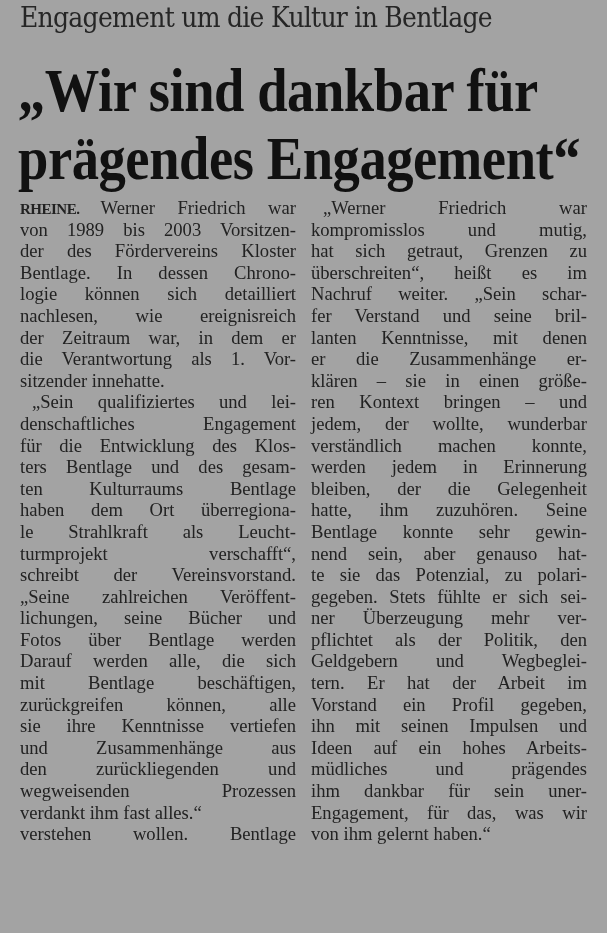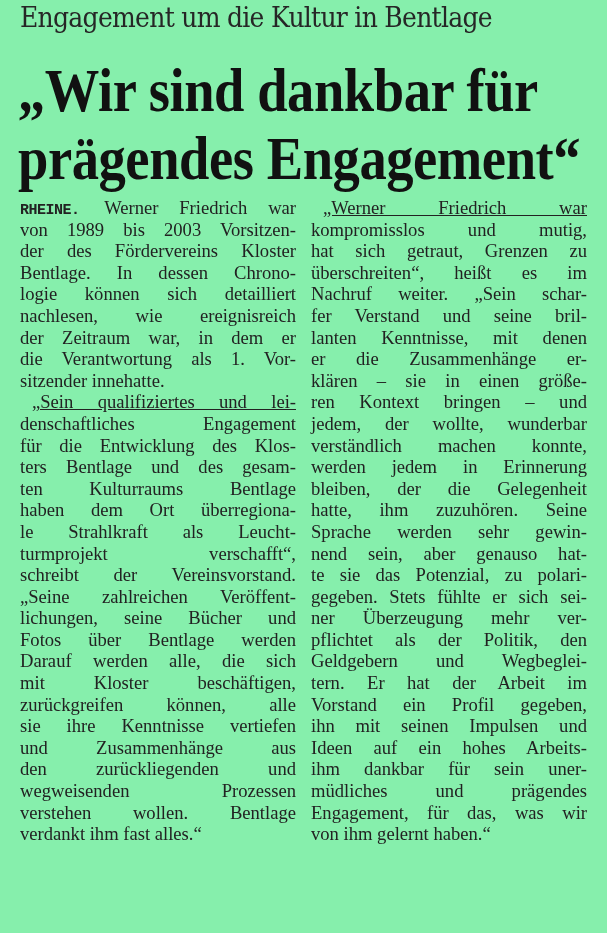--- a/index.html
+++ b/index.html
@@ -1,27 +1,27 @@
 <!DOCTYPE html>
 <html><head>
 <meta charset="utf-8">
 <style>
   html, body { margin:0; padding:0; background:#fff; }
   body { width:607px; height:933px; overflow:hidden; position:relative; color:#1c1c1c; }
-  .page { position:absolute; left:0; top:0; width:607px; height:933px; background:#86efac; }
+  .page { position:absolute; left:0; top:0; width:607px; height:933px; background:#a3a3a3; }
   .kicker { position:absolute; left:20px; top:2px; font-family:"DejaVu Serif", serif; font-size:27px; letter-spacing:-0.8px; color:#262626; white-space:nowrap; transform:scaleX(0.93); transform-origin:left top; }
   .headline { position:absolute; left:18px; top:56px; font-family:"Liberation Serif", serif; font-weight:bold; font-size:62px; line-height:68px; letter-spacing:-0.5px; color:#111; white-space:nowrap; transform:scaleX(0.88); transform-origin:left top; }
   .headline div { display:block; }
   .col { position:absolute; top:197px; width:276px; font-family:"Liberation Serif", serif; font-size:18.6px; line-height:21.6px; color:#222; }
   .col.left { left:20px; }
   .col.right { left:311px; }
   .line { display:block; text-align:justify; text-align-last:justify; white-space:nowrap; height:21.6px; overflow:visible; }
   .line.last { text-align-last:left; }
-  .line.indent { padding-left:12px;text-decoration:underline; }
-  .dateline { font-family:Liberation Mono, monospace; font-weight:bold; font-size:15px; letter-spacing:-0.5px; }
+  .line.indent { padding-left:12px; }
+  .dateline { font-family:Liberation Serif, serif; font-weight:bold; font-size:15px; letter-spacing:-0.5px; }
 </style>
 </head>
 <body>
 
 <div class="page">
   <div class="kicker">Engagement um die Kultur in Bentlage</div>
   <div class="headline">
     <div>„Wir sind dankbar für</div>
     <div>prägendes Engagement“</div>
   </div>
@@ -41,54 +41,54 @@
       <span class="line">ters Bentlage und des gesam-</span>
       <span class="line">ten Kulturraums Bentlage</span>
       <span class="line">haben dem Ort überregiona-</span>
       <span class="line">le Strahlkraft als Leucht-</span>
       <span class="line">turmprojekt verschafft“,</span>
       <span class="line">schreibt der Vereinsvorstand.</span>
       <span class="line">„Seine zahlreichen Veröffent-</span>
       <span class="line">lichungen, seine Bücher und</span>
       <span class="line">Fotos über Bentlage werden</span>
       <span class="line">Darauf werden alle, die sich</span>
-      <span class="line">mit Kloster beschäftigen,</span>
+      <span class="line">mit Bentlage beschäftigen,</span>
       <span class="line">zurückgreifen können, alle</span>
       <span class="line">sie ihre Kenntnisse vertiefen</span>
       <span class="line">und Zusammenhänge aus</span>
       <span class="line">den zurückliegenden und</span>
       <span class="line">wegweisenden Prozessen</span>
+      <span class="line last">verdankt ihm fast alles.“</span>
       <span class="line">verstehen wollen. Bentlage</span>
-      <span class="line last">verdankt ihm fast alles.“</span>
     </div>
   <div class="col right" id="col-right">
       <span class="line indent">„Werner Friedrich war</span>
       <span class="line">kompromisslos und mutig,</span>
       <span class="line">hat sich getraut, Grenzen zu</span>
       <span class="line">überschreiten“, heißt es im</span>
       <span class="line">Nachruf weiter. „Sein schar-</span>
       <span class="line">fer Verstand und seine bril-</span>
       <span class="line">lanten Kenntnisse, mit denen</span>
       <span class="line">er die Zusammenhänge er-</span>
       <span class="line">klären – sie in einen größe-</span>
       <span class="line">ren Kontext bringen – und</span>
       <span class="line">jedem, der wollte, wunderbar</span>
       <span class="line">verständlich machen konnte,</span>
       <span class="line">werden jedem in Erinnerung</span>
       <span class="line">bleiben, der die Gelegenheit</span>
       <span class="line">hatte, ihm zuzuhören. Seine</span>
-      <span class="line">Sprache werden sehr gewin-</span>
+      <span class="line">Bentlage konnte sehr gewin-</span>
       <span class="line">nend sein, aber genauso hat-</span>
       <span class="line">te sie das Potenzial, zu polari-</span>
       <span class="line">gegeben. Stets fühlte er sich sei-</span>
       <span class="line">ner Überzeugung mehr ver-</span>
       <span class="line">pflichtet als der Politik, den</span>
       <span class="line">Geldgebern und Wegbeglei-</span>
       <span class="line">tern. Er hat der Arbeit im</span>
       <span class="line">Vorstand ein Profil gegeben,</span>
       <span class="line">ihn mit seinen Impulsen und</span>
       <span class="line">Ideen auf ein hohes Arbeits-</span>
+      <span class="line">müdliches und prägendes</span>
       <span class="line">ihm dankbar für sein uner-</span>
-      <span class="line">müdliches und prägendes</span>
       <span class="line">Engagement, für das, was wir</span>
       <span class="line last">von ihm gelernt haben.“</span>
     </div>
 </div>
 
 </body></html>

